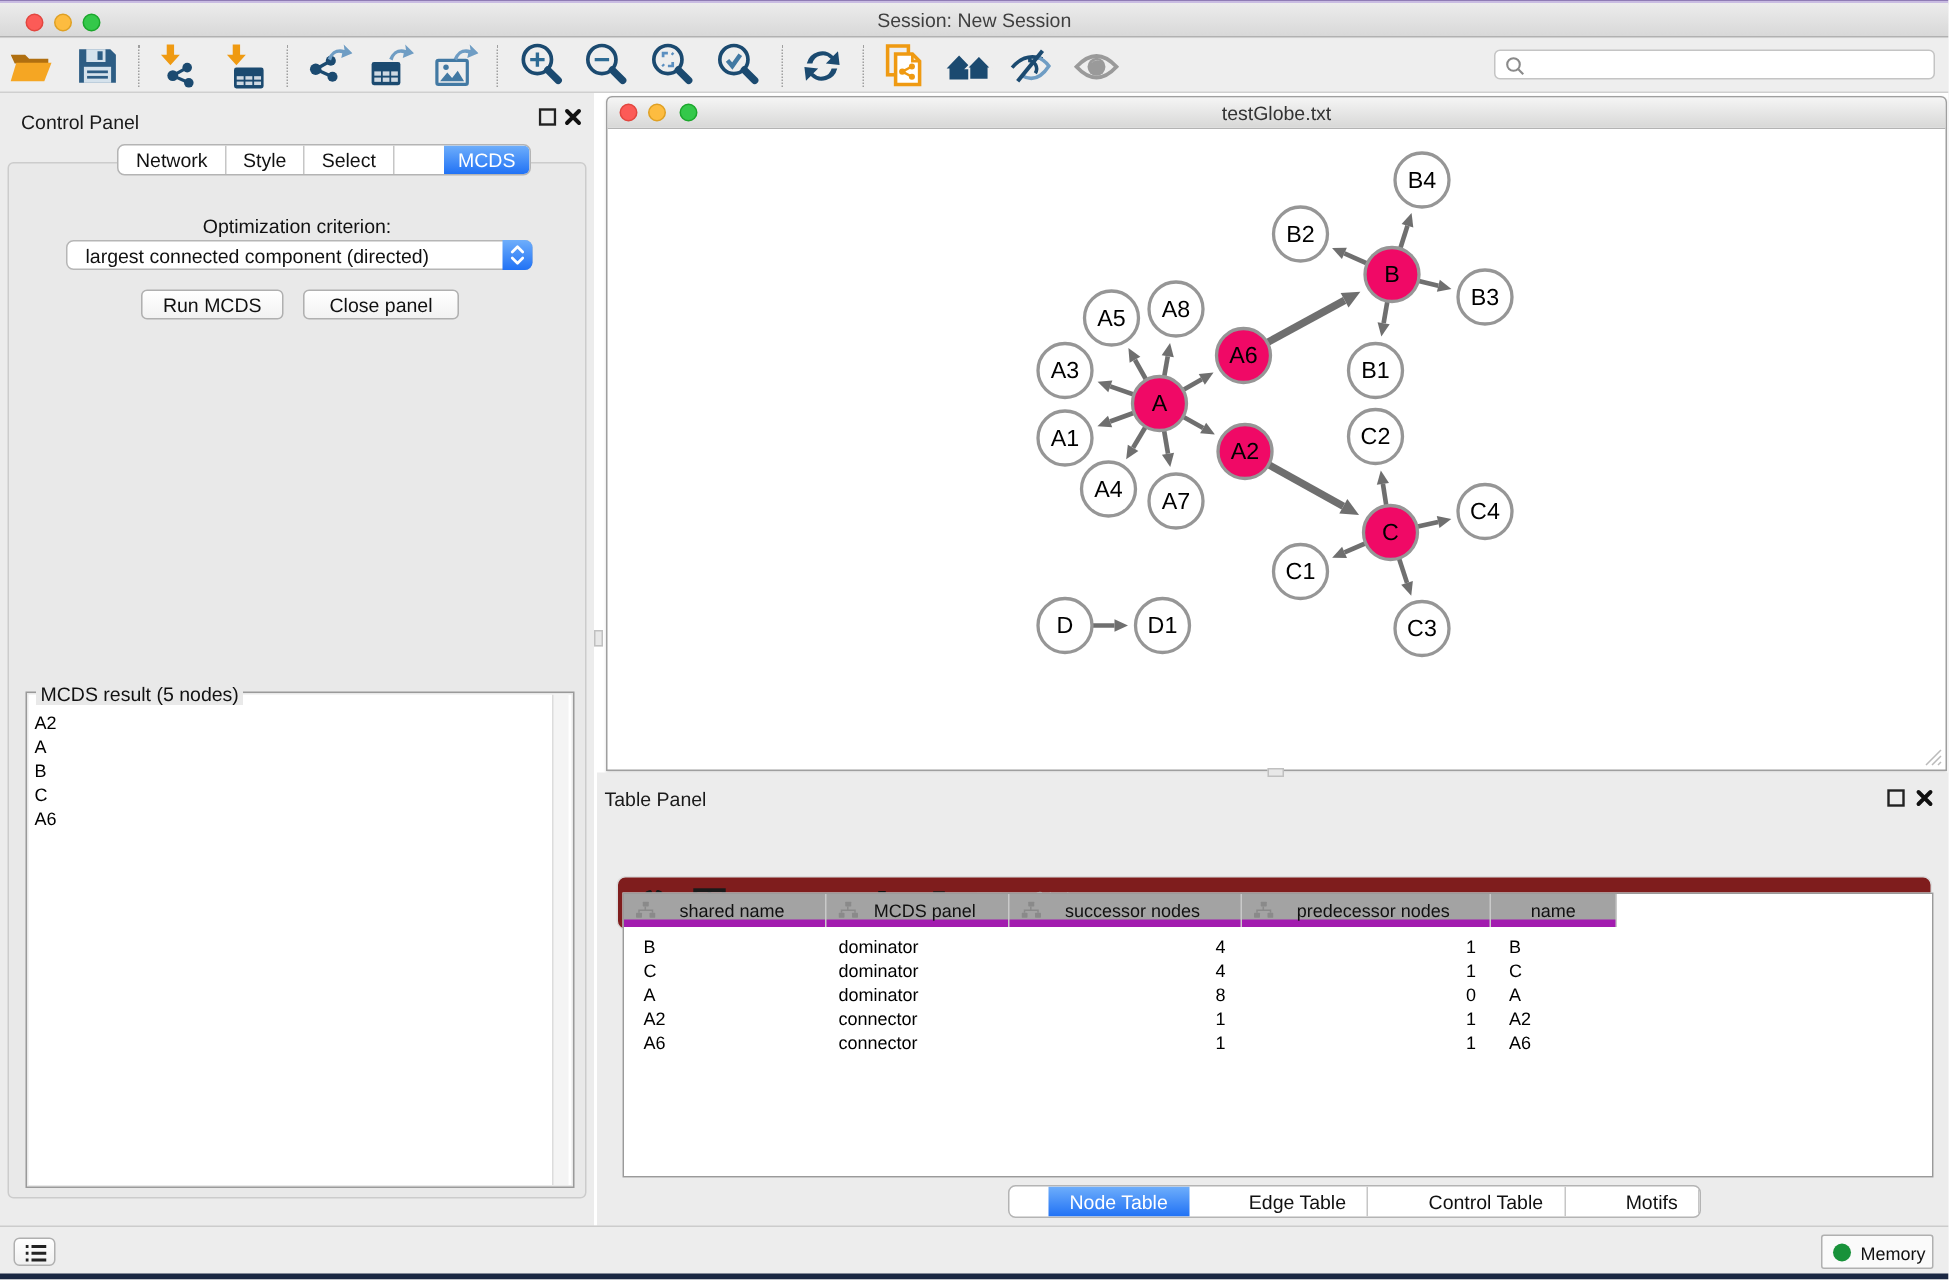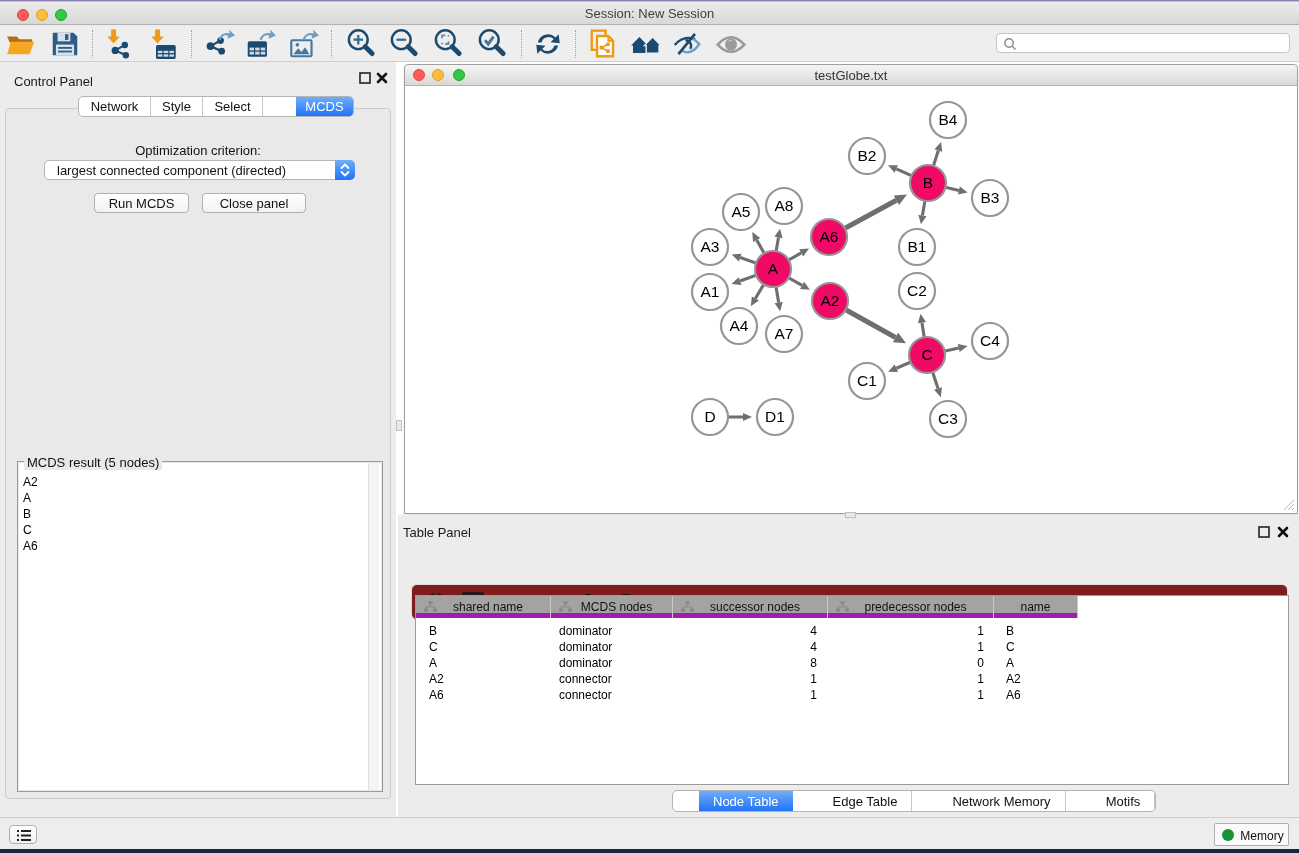--- a/index.html
+++ b/index.html
@@ -425,21 +425,21 @@
         </div>
       <div class="hcell" style="left:135px;width:122px;">
           <svg style="position:absolute;left:8px;top:5px" width="13" height="12" viewBox="0 0 13 12">
             <g fill="#8a8a8a">
               <rect x="4.5" y="0" width="4" height="3.4" rx="0.5"></rect>
               <rect x="0" y="7.5" width="4" height="3.4" rx="0.5"></rect>
               <rect x="9" y="7.5" width="4" height="3.4" rx="0.5"></rect>
               <path d="M6.2 3.4 v2 M2 7.5 v-1.6 h9 v1.6" stroke="#8a8a8a" stroke-width="1" fill="none"></path>
             </g>
           </svg>
-          <div class="cap">MCDS nodes</div>
+          <div class="cap">MCDS panel</div>
         </div>
       <div class="hcell" style="left:257px;width:155px;">
           <svg style="position:absolute;left:8px;top:5px" width="13" height="12" viewBox="0 0 13 12">
             <g fill="#8a8a8a">
               <rect x="4.5" y="0" width="4" height="3.4" rx="0.5"></rect>
               <rect x="0" y="7.5" width="4" height="3.4" rx="0.5"></rect>
               <rect x="9" y="7.5" width="4" height="3.4" rx="0.5"></rect>
               <path d="M6.2 3.4 v2 M2 7.5 v-1.6 h9 v1.6" stroke="#8a8a8a" stroke-width="1" fill="none"></path>
             </g>
           </svg>
@@ -462,21 +462,21 @@
     </div>
     <div class="trow" style="left:13px;top:27px;line-height:16px;">B<br>C<br>A<br>A2<br>A6</div>
     <div class="trow" style="left:143px;top:27px;line-height:16px;">dominator<br>dominator<br>dominator<br>connector<br>connector</div>
     <div class="trow" style="left:333px;top:27px;line-height:16px;width:68px;text-align:right;">4<br>4<br>8<br>1<br>1</div>
     <div class="trow" style="left:500px;top:27px;line-height:16px;width:68px;text-align:right;">1<br>1<br>0<br>1<br>1</div>
     <div class="trow" style="left:590px;top:27px;line-height:16px;">B<br>C<br>A<br>A2<br>A6</div>
   </div>
   <div id="btabs">
     <div class="seg sel">Node Table</div>
       <div class="seg">Edge Table</div>
-      <div class="seg">Network Memory</div>
+      <div class="seg">Control Table</div>
       <div class="seg">Motifs</div>
   </div>
 </div>
 
 <div id="statusbar" class="abs">
   <div id="listbtn">
     <svg style="position:absolute;left:7px;top:3px" width="14" height="13" viewBox="0 0 14 13">
       <g fill="#222">
           <rect x="0" y="1" width="2" height="2"></rect>
           <rect x="4" y="1" width="10" height="2"></rect>

